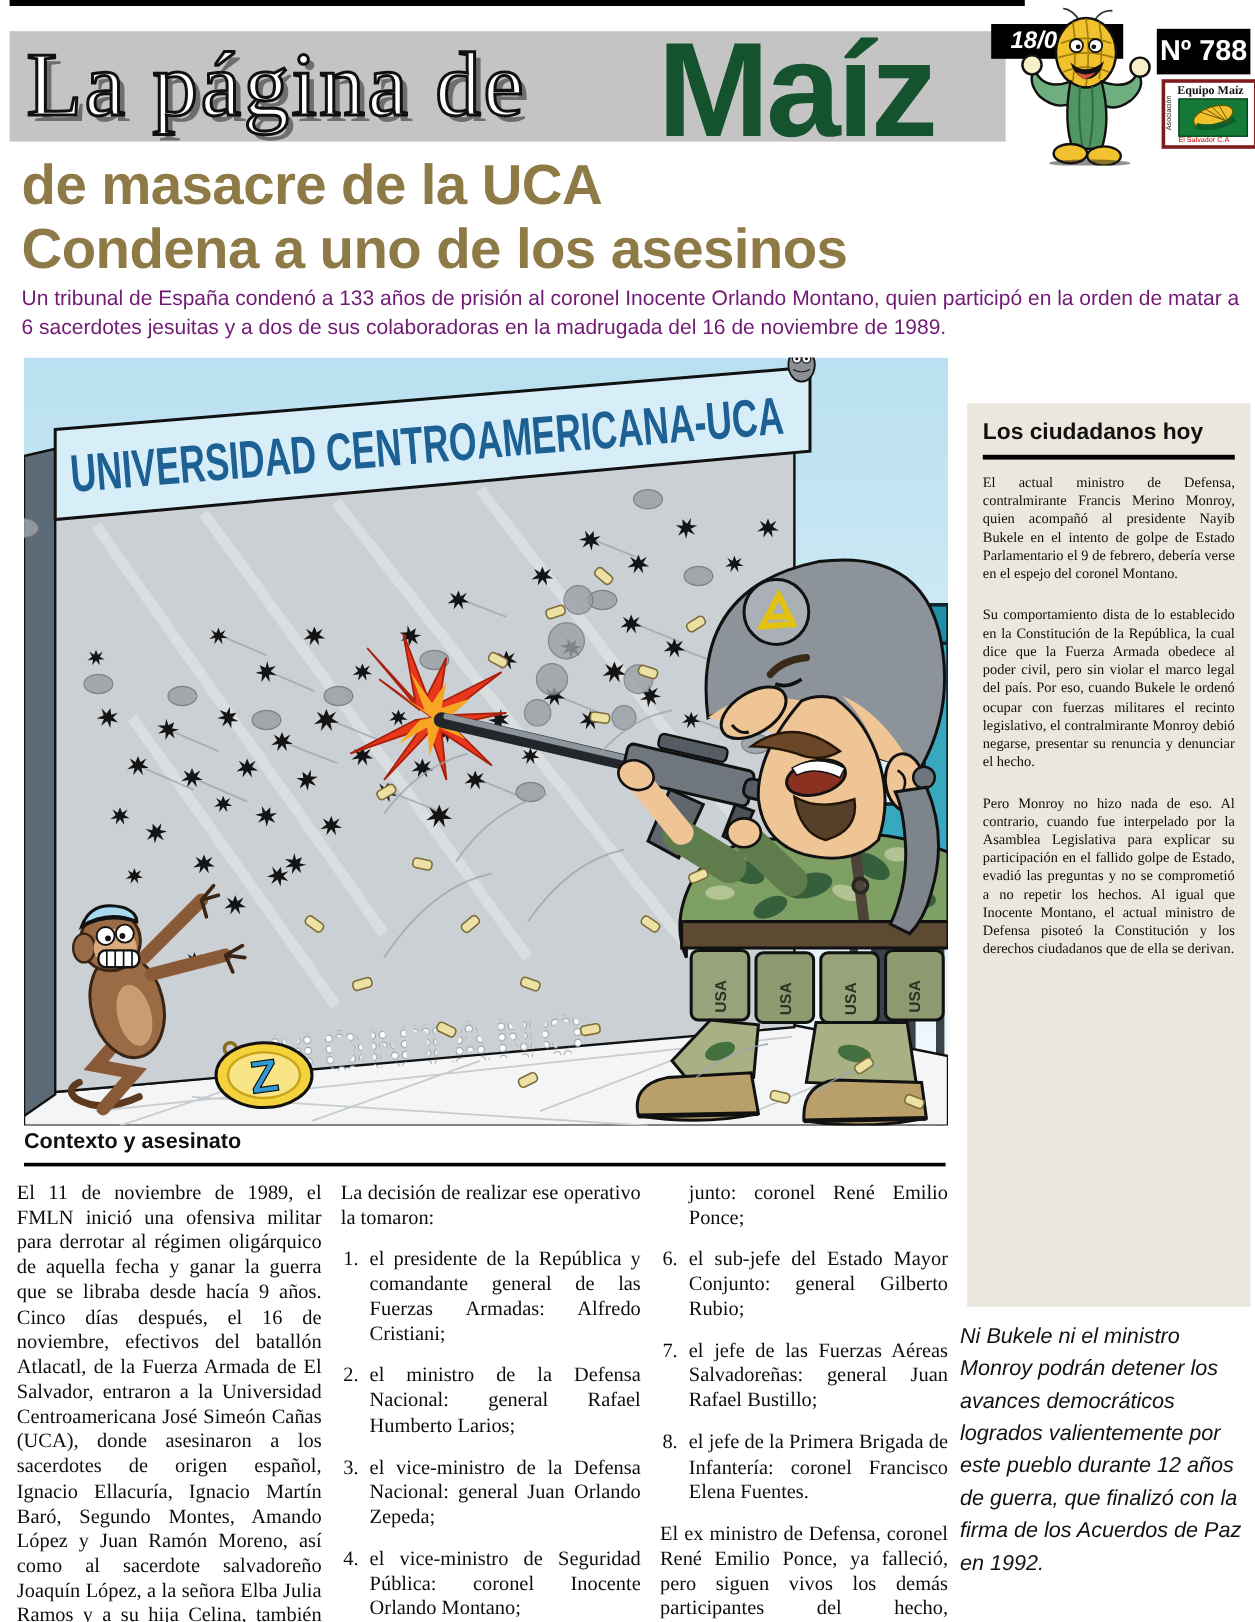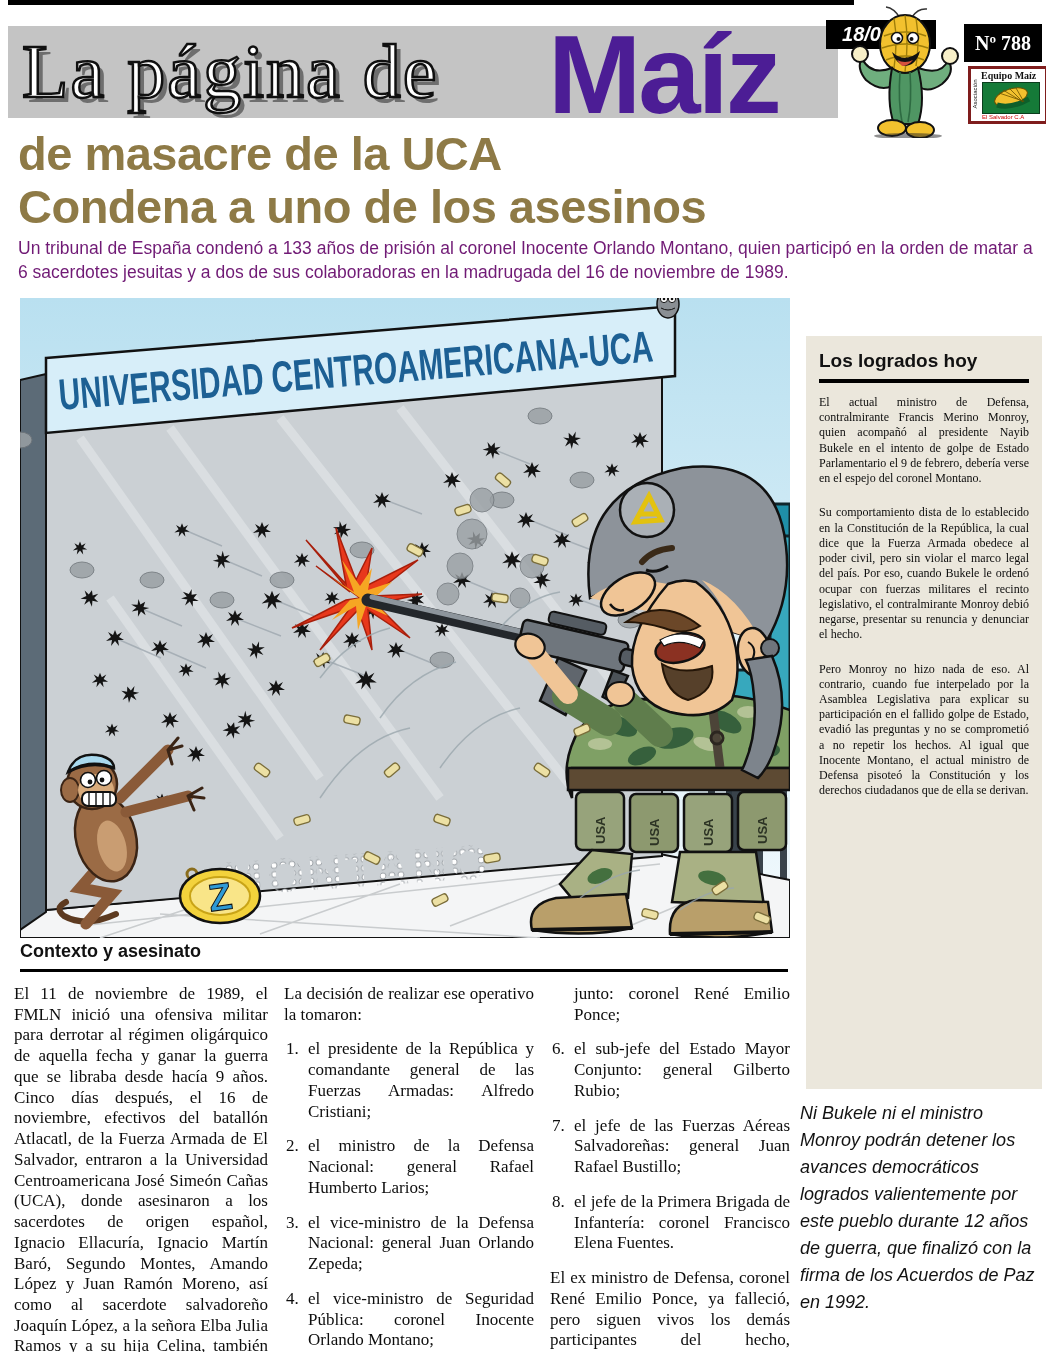--- a/index.html
+++ b/index.html
@@ -5,26 +5,26 @@
   html,body{margin:0;padding:0;background:#fff;}
   .page{position:relative;width:1046px;height:1352px;background:#fff;overflow:hidden;
         font-family:"Liberation Sans",sans-serif;}
   
   .topbar{position:absolute;left:8px;top:0;width:846px;height:5px;background:#000;}
   .banner{position:absolute;left:8px;top:26px;width:830px;height:92px;background:#c4c4c4;overflow:hidden;}
   .masthead-light{position:absolute;left:14px;top:2px;font-family:"Liberation Serif",serif;
       font-size:76px;font-weight:400;color:#fff;-webkit-text-stroke:2.5px #101010;
       text-shadow:5px 5px 0 rgba(40,40,40,.55);letter-spacing:2px;white-space:nowrap;}
   .masthead-bold{position:absolute;left:540px;top:-16px;font-size:112px;font-weight:900;
-      color:#4c1d95;letter-spacing:-3px;white-space:nowrap;}
+      color:#14532d;letter-spacing:-3px;white-space:nowrap;}
   .date-badge{position:absolute;left:826px;top:20px;width:110px;height:29px;background:#000;
       color:#fff;font-size:20px;font-weight:700;font-style:italic;display:flex;
       align-items:center;justify-content:center;}
   .issue-badge{position:absolute;left:964px;top:24px;width:78px;height:38px;background:#000;
-      color:#fff;font-size:20px;font-weight:700;display:flex;align-items:center;justify-content:center;font-family:Liberation Serif, serif;}
+      color:#fff;font-size:24px;font-weight:700;display:flex;align-items:center;justify-content:center;}
   .mascot{position:absolute;left:842px;top:6px;width:124px;height:132px;}
   .logo-box{position:absolute;left:968px;top:66px;width:74px;height:52px;background:#fff;
       border:3px solid #7f1d1d;}
   .logo-name{position:absolute;left:10px;top:1px;font-family:"Liberation Serif",serif;
       font-size:10px;font-weight:700;color:#111;white-space:nowrap;}
   .logo-org{position:absolute;left:-11px;top:22px;font-size:6px;color:#111;transform:rotate(-90deg);}
   .logo-green{position:absolute;left:11px;top:13px;width:56px;height:30px;background:#157a38;border:1px solid #0b3d1d;}
   .logo-country{position:absolute;left:11px;bottom:1px;font-size:6px;color:#c00;white-space:nowrap;}
   
   .headline{position:absolute;left:18px;top:128px;font-size:47px;font-weight:700;
@@ -413,21 +413,21 @@
 
   <div class="col col3">
     <div class="cont">junto: coronel René Emilio Ponce;</div>
     <div class="li"><span class="num">6.</span><span>el sub-jefe del Estado Mayor Conjunto: general Gilberto Rubio;</span></div>
     <div class="li"><span class="num">7.</span><span>el jefe de las Fuerzas Aéreas Salvadoreñas: general Juan Rafael Bustillo;</span></div>
     <div class="li"><span class="num">8.</span><span>el jefe de la Primera Brigada de Infantería: coronel Francisco Elena Fuentes.</span></div>
     <p>El ex ministro de Defensa, coronel René Emilio Ponce, ya falleció, pero siguen vivos los demás participantes del hecho, incluyendo al expresidente Cristiani.</p>
   </div>
 
   <div class="sidebar">
-    <div class="sidebar-title">Los logrados hoy</div>
+    <div class="sidebar-title">Los ciudadanos hoy</div>
     <div class="sidebar-rule"></div>
     <p>El actual ministro de Defensa, contralmirante Francis Merino Monroy, quien acompañó al presidente Nayib Bukele en el intento de golpe de Estado Parlamentario el 9 de febrero, debería verse en el espejo del coronel Montano.</p>
     <p>Su comportamiento dista de lo establecido en la Constitución de la República, la cual dice que la Fuerza Armada obedece al poder civil, pero sin violar el marco legal del país. Por eso, cuando Bukele le ordenó ocupar con fuerzas militares el recinto legislativo, el contralmirante Monroy debió negarse, presentar su renuncia y denunciar el hecho.</p>
     <p>Pero Monroy no hizo nada de eso. Al contrario, cuando fue interpelado por la Asamblea Legislativa para explicar su participación en el fallido golpe de Estado, evadió las preguntas y no se comprometió a no repetir los hechos. Al igual que Inocente Montano, el actual ministro de Defensa pisoteó la Constitución y los derechos ciudadanos que de ella se derivan.</p>
   </div>
 
   <div class="quote">Ni Bukele ni el ministro Monroy podrán detener los avances democráticos logrados valientemente por este pueblo durante 12 años de guerra, que finalizó con la firma de los Acuerdos de Paz en 1992.</div>
 
 </div>
 

